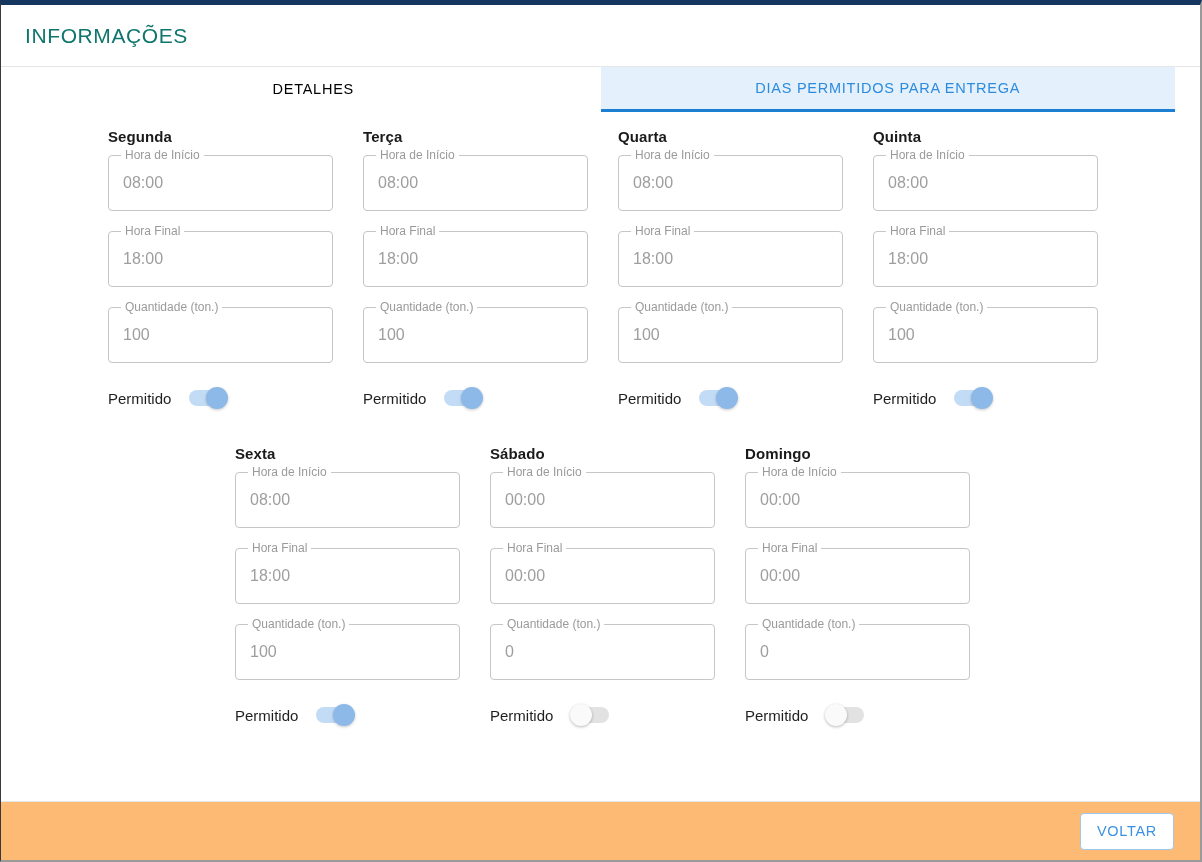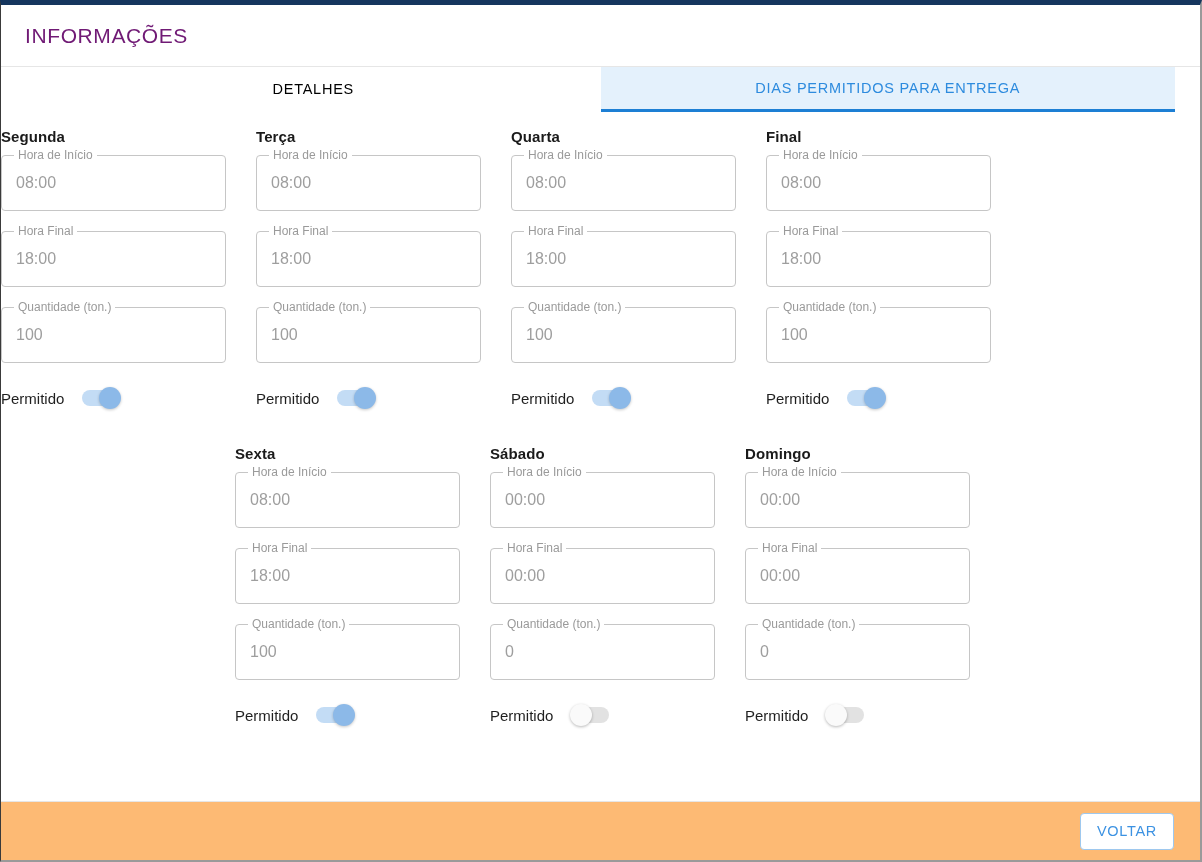--- a/index.html
+++ b/index.html
@@ -33,21 +33,21 @@
     display: flex;
     align-items: center;
     padding-left: 24px;
     border-bottom: 1px solid #e6e6e6;
     background: #ffffff;
   }
   .dialog-title {
     font-size: 21px;
     font-weight: 400;
     letter-spacing: 0.6px;
-    color: #701a75;
+    color: #0f766e;
   }
 
   
   .tabs {
     flex: 0 0 45px;
     display: flex;
     align-items: stretch;
     padding: 0 25px;
     background: #ffffff;
   }
@@ -77,20 +77,21 @@
     flex: 1 1 auto;
     position: relative;
     overflow: hidden;
     padding: 16px 0 0 0;
   }
 
   .day-grid {
     display: grid;
     grid-template-columns: repeat(4, 255px);
     column-gap: 0px;
+    padding-left: 107px;
   }
   .day-grid.row-two {
     padding-left: 234px;
     grid-template-columns: repeat(3, 255px);
     margin-top: 32px;
   }
 
   .day-col {
     width: 225px;
   }
@@ -295,21 +296,21 @@
         </div>
         <div class="toggle-row">
           <span class="toggle-label">Permitido</span>
           <div class="switch on">
             <div class="thumb"></div>
           </div>
         </div>
       </div>
 
       <div class="day-col">
-        <div class="day-title">Final</div>
+        <div class="day-title">Quinta</div>
         <div class="field">
           <div class="field-outline"></div>
           <span class="field-label">Hora de Início</span>
           <div class="field-value">08:00</div>
         </div>
         <div class="field">
           <div class="field-outline"></div>
           <span class="field-label">Hora Final</span>
           <div class="field-value">18:00</div>
         </div>

